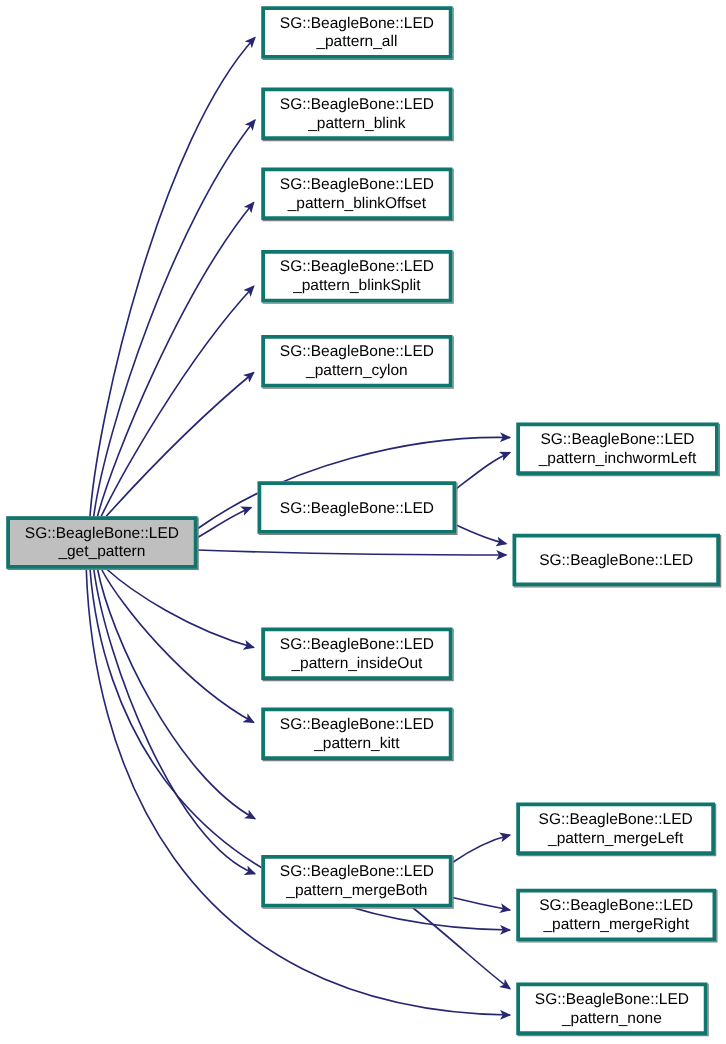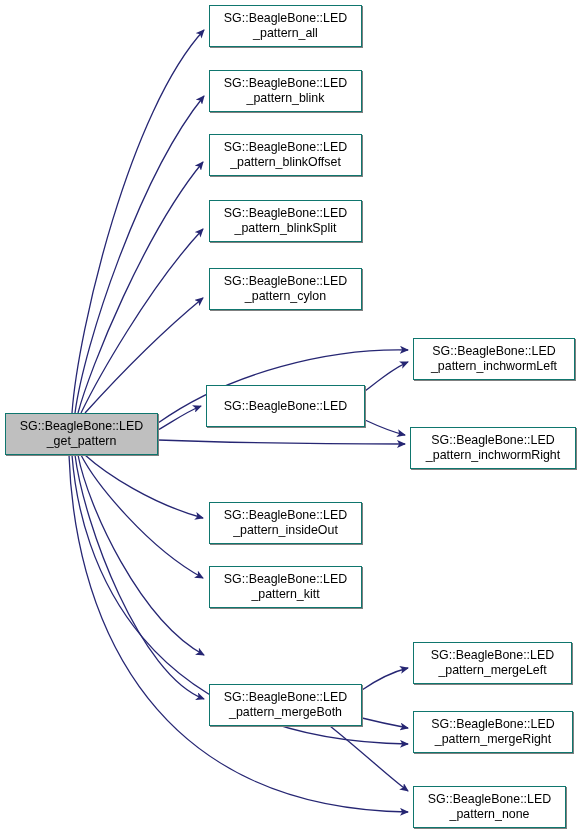--- a/index.html
+++ b/index.html
@@ -20,21 +20,21 @@
   #edges {
     position: absolute;
     left: 0;
     top: 0;
     width: 581px;
     height: 835px;
   }
   .node {
     position: absolute;
     box-sizing: border-box;
-    border: 1px solid #0f766e;
+    border: 3px solid #0f766e;
     background: #ffffff;
     display: flex;
     flex-direction: column;
     align-items: center;
     justify-content: center;
     font-size: 12.4px;
     line-height: 15px;
     color: #000000;
     letter-spacing: 0px;
     white-space: nowrap;
@@ -108,21 +108,20 @@
       </div>
       <div class="node" style="left: 413px; top: 338px; width: 162px; height: 42px;">
         <span class="l1">SG::BeagleBone::LED</span>
         <span class="l2">_pattern_inchwormLeft</span>
       </div>
       <div class="node" style="left: 206px; top: 385px; width: 159px; height: 42px;">
         <span class="l1">SG::BeagleBone::LED</span>
       </div>
       <div class="node" style="left: 410px; top: 427px; width: 166px; height: 42px;">
         <span class="l1">SG::BeagleBone::LED</span>
-        <span class="l2">_pattern_inchwormRight</span>
       </div>
       <div class="node" style="left: 209px; top: 502px; width: 153px; height: 42px;">
         <span class="l1">SG::BeagleBone::LED</span>
         <span class="l2">_pattern_insideOut</span>
       </div>
       <div class="node" style="left: 209px; top: 566px; width: 153px; height: 42px;">
         <span class="l1">SG::BeagleBone::LED</span>
         <span class="l2">_pattern_kitt</span>
       </div>
       <div class="node" style="left: 413px; top: 642px; width: 159px; height: 42px;">

